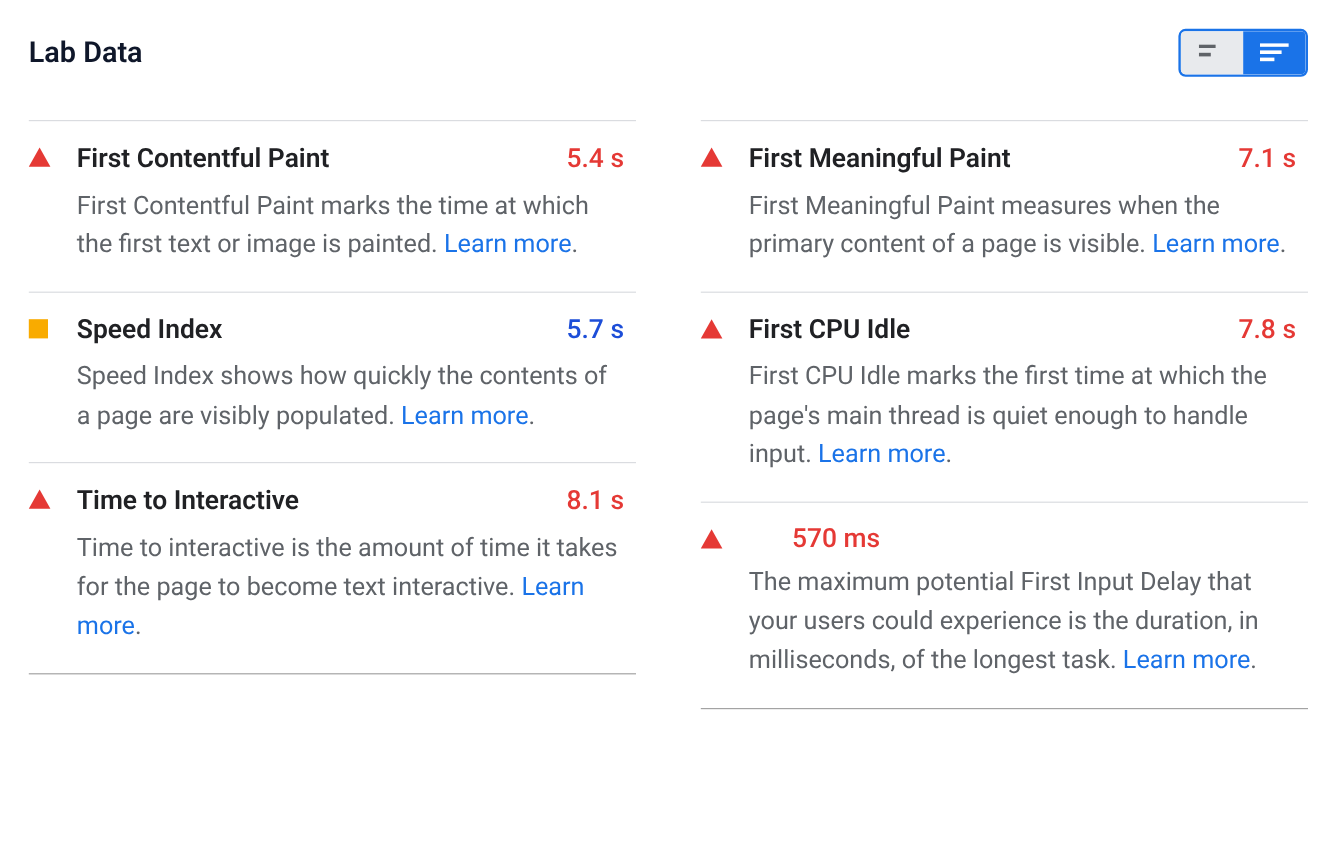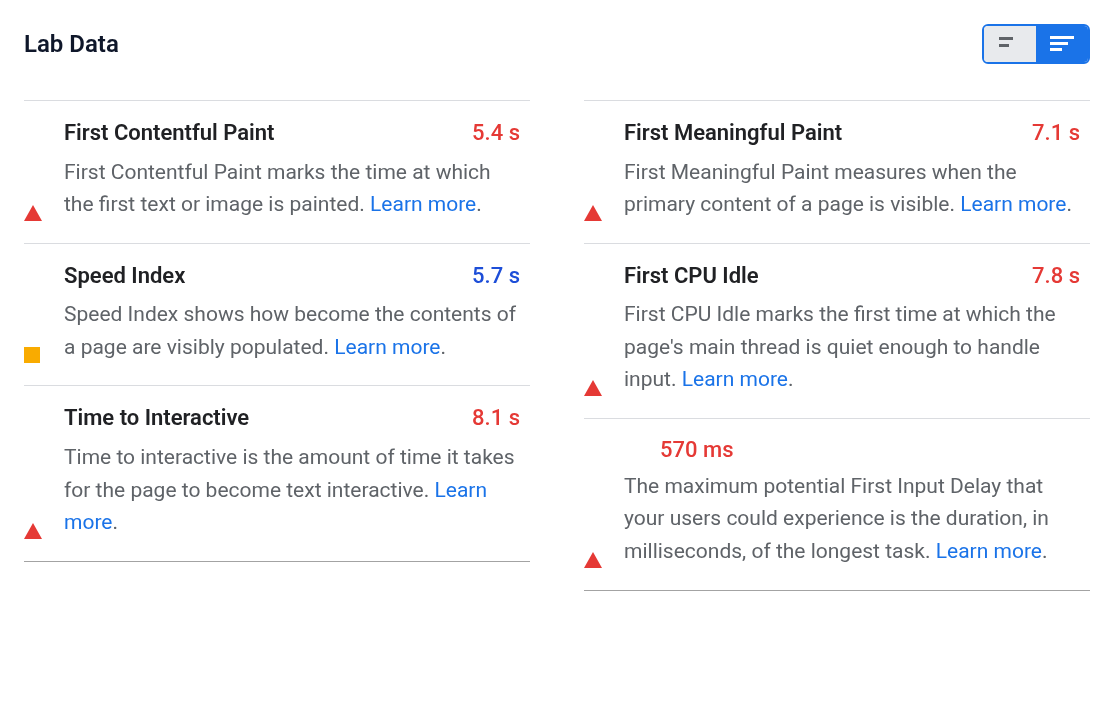--- a/index.html
+++ b/index.html
@@ -48,21 +48,21 @@
     }
     .metrics-grid {
       display: grid;
       grid-template-columns: 1fr 1fr;
       column-gap: 54px;
     }
     .metric {
       border-top: 1px solid #dadce0;
       padding: 18px 0 22px 0;
       display: flex;
-      align-items: flex-end;
+      align-items: flex-start;
     }
     .metric:last-child {
       border-bottom: 1px solid #dadce0;
     }
     .col .metric:last-child {
       border-bottom: 1px solid #a3a3a3;
     }
     .metric-icon {
       width: 40px;
       flex-shrink: 0;
@@ -163,21 +163,21 @@
 
     <div class="metric">
       <div class="metric-icon">
           <div class="sq-orange"></div>
         </div>
       <div class="metric-body">
         <div class="metric-header">
           <div class="metric-title">Speed Index</div>
           <div class="metric-value value-orange">5.7 s</div>
         </div>
-        <div class="metric-desc"><span>Speed Index shows how become the contents of a page are visibly populated. </span><a class="learn-link">Learn more</a><span class="period">.</span></div>
+        <div class="metric-desc"><span>Speed Index shows how quickly the contents of a page are visibly populated. </span><a class="learn-link">Learn more</a><span class="period">.</span></div>
       </div>
     </div>
 
     <div class="metric">
       <div class="metric-icon">
           <div class="tri-red"></div>
         </div>
       <div class="metric-body">
         <div class="metric-header">
           <div class="metric-title">Time to Interactive</div>

